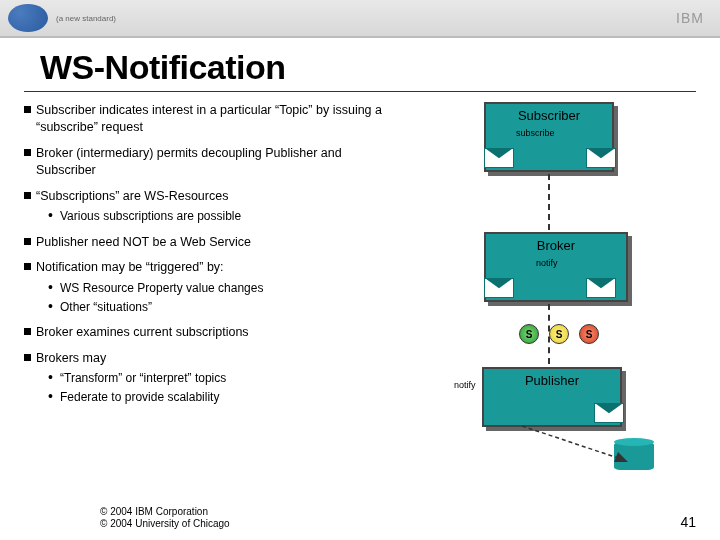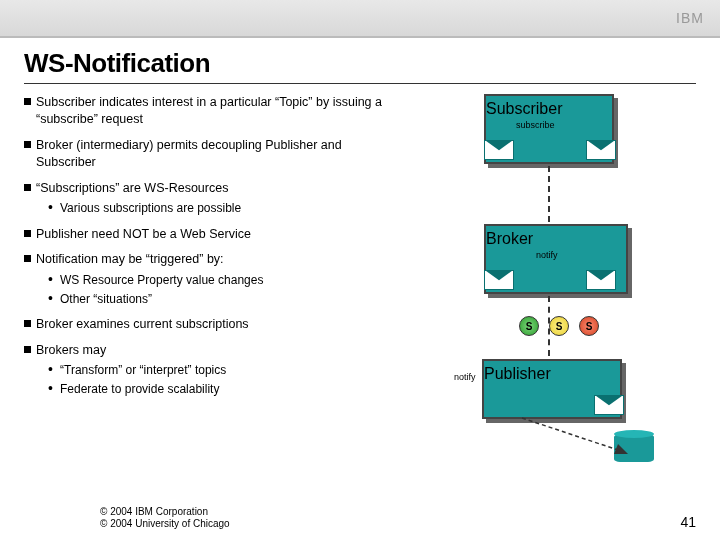--- a/index.html
+++ b/index.html
@@ -2,37 +2,37 @@
 <html><head>
 <meta charset="utf-8">
 <style>
 *{margin:0;padding:0;box-sizing:border-box}
 body{width:720px;height:540px;font-family:Arial,Helvetica,sans-serif;position:relative;background:#fff;overflow:hidden}
 .topbar{height:38px;background:linear-gradient(#e8e8e8,#d8d8d8);border-bottom:2px solid #bbb;position:relative}
 .logo-left{position:absolute;left:8px;top:4px;display:flex;align-items:center;gap:8px}
 .blob{width:40px;height:28px;background:radial-gradient(circle at 30% 30%,#4a7cbf,#2a5a9f);border-radius:50%;position:relative}
 .glabel{font-size:8px;color:#666}
 .ibm{position:absolute;right:16px;top:10px;font-size:14px;font-weight:normal;color:#999;letter-spacing:1px;font-family:"Arial Black",sans-serif}
-.title{font-size:26px;font-weight:900;padding:10px 24px 4px;color:#000;font-family:"Arial Black",Arial,sans-serif;letter-spacing:-0.5px}
+.title{font-size:34px;font-weight:900;padding:10px 40px 4px;color:#000;font-family:"Arial Black",Arial,sans-serif;letter-spacing:-0.5px}
 hr.rule{margin:0 24px 10px;border:0;border-top:1.5px solid #333}
 .content{display:flex;padding:0 0 0 24px;height:420px}
 .left{flex:0 0 380px;font-size:12.5px;line-height:1.35}
 .left ul{list-style:none}
 .left>ul>li{margin-bottom:9px;position:relative;padding-left:12px}
 .left>ul>li::before{content:"";position:absolute;left:0;top:4px;width:7px;height:7px;background:#000}
 .left b{font-weight:normal}
 .sub{list-style:none;margin:4px 0 0 12px}
 .sub li{position:relative;padding-left:12px;margin-bottom:2px;font-size:12px}
 .sub li::before{content:"•";position:absolute;left:0;top:0;color:#000;font-size:14px;line-height:1}
 .right{flex:1;position:relative}
 .box{position:absolute;border:2px solid #444;background:#1a9999;box-shadow:4px 4px 0 #666}
 .sub-box{left:80px;top:0;width:130px;height:70px}
 .brk-box{left:80px;top:130px;width:144px;height:70px}
 .pub-box{left:78px;top:265px;width:140px;height:60px}
-.blabel{position:absolute;width:100%;text-align:left;font-size:16px;color:#000}
+.blabel{position:absolute;width:100%;text-align:center;font-size:13px;color:#000}
 .sub-box .blabel{top:4px}
 .brk-box .blabel{top:4px}
 .pub-box .blabel{top:4px}
 .small-lbl{position:absolute;font-size:9px;color:#000}
 .env{position:absolute;width:30px;height:20px;background:#fff;border:1.5px solid #0a7070}
 .env::before{content:"";position:absolute;left:0;top:0;width:0;height:0;border-left:14px solid transparent;border-right:14px solid transparent;border-top:10px solid #fff}
 .env::after{content:"";position:absolute;left:0;top:0;width:0;height:0;border-left:14px solid transparent;border-right:14px solid transparent;border-top:10px solid transparent;border-top-color:#0a7070;transform:scale(0.92);transform-origin:top center}
 .scirc{position:absolute;width:20px;height:20px;border-radius:50%;border:1px solid #333;display:flex;align-items:center;justify-content:center;font-size:10px;font-weight:bold}
 .s1{left:115px;top:222px;background:radial-gradient(#7dd87d,#2a9a2a)}
 .s2{left:145px;top:222px;background:radial-gradient(#fff08a,#e8d030)}
@@ -42,20 +42,24 @@
 .darrow{position:absolute;border-left:2px dashed #333}
 .da1{left:144px;top:72px;height:56px}
 .da2{left:144px;top:202px;height:60px}
 .footer{position:absolute;bottom:10px;left:100px;font-size:10px;color:#000;line-height:1.2}
 .pagenum{position:absolute;bottom:10px;right:24px;font-size:14px}
 </style>
 </head>
 <body>
 
 <div class="topbar">
+  <div class="logo-left">
+    <div class="blob"></div>
+    <span class="glabel">(a new standard)</span>
+  </div>
   <div class="ibm">IBM</div>
 </div>
 
 <div class="title">WS-Notification</div>
 <hr class="rule">
 
 <div class="content">
   <div class="left">
     <ul>
       <li><b>Subscriber indicates interest in a particular “Topic” by issuing a “subscribe” request</b></li>

